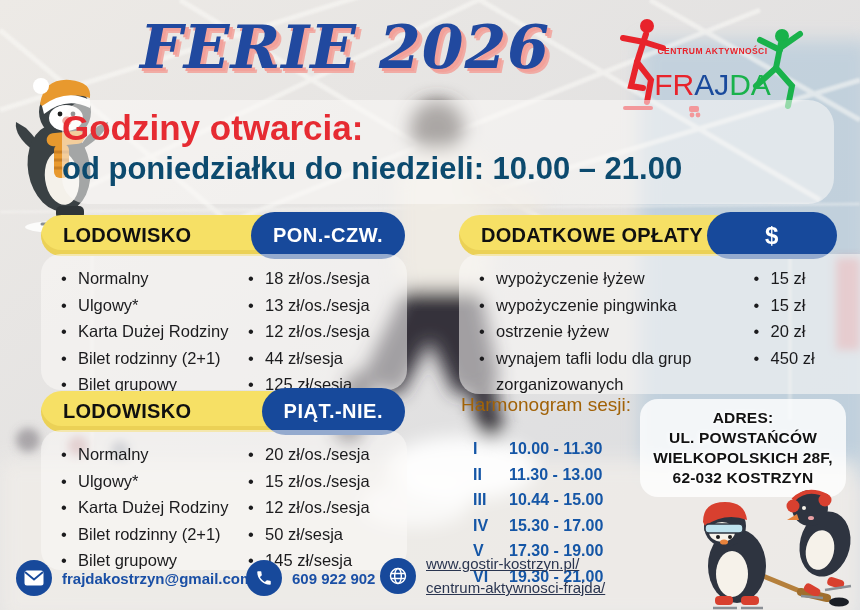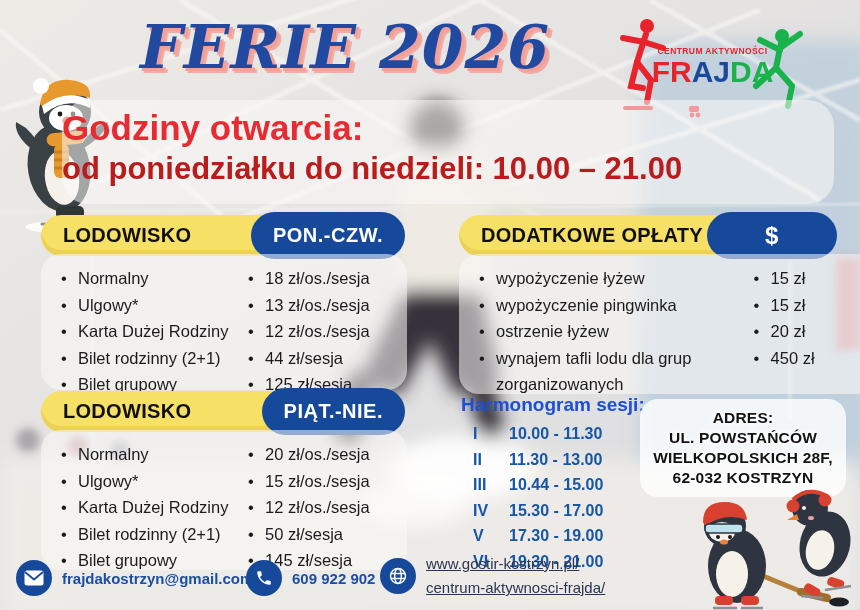--- a/index.html
+++ b/index.html
@@ -12,32 +12,32 @@
     font-family:"DejaVu Serif",serif;font-style:italic;font-weight:bold;
     font-size:60px;letter-spacing:1px;color:#21499f;
     text-shadow:3px 3px 0 #f2a19a,5px 5px 0 rgba(242,161,154,.85);}
 
   
   .logo{position:absolute;left:615px;top:14px;width:195px;height:120px;}
   .logo .skater{position:absolute;left:2px;top:4px;}
   .logo .dancer{position:absolute;right:0px;top:14px;}
   .logo-text{position:absolute;left:30px;top:32px;width:135px;text-align:center;}
   .logo-tagline{font-size:8.5px;font-weight:bold;color:#e8232b;letter-spacing:.4px;white-space:nowrap;}
-  .logo-word{font-size:30px;font-weight:bold;letter-spacing:0;line-height:30px;margin-top:1px;}
+  .logo-word{font-size:30px;font-weight:normal;letter-spacing:0;line-height:30px;margin-top:14px;}
   .logo-skate{position:absolute;left:72px;top:92px;}
 
   
   .penguin-left{position:absolute;left:4px;top:56px;}
   .penguins-br{position:absolute;right:0px;bottom:0px;}
 
   
   .banner{position:absolute;left:62px;top:100px;width:772px;height:104px;
     background:rgba(252,250,247,.55);border-radius:26px;text-align:left;}
   .hours-heading{margin-top:8px;font-size:35px;font-weight:bold;color:#e62b32;}
-  .hours-line{margin-top:3px;font-size:31px;font-weight:bold;color:#b91c1c;}
+  .hours-line{margin-top:3px;font-size:31px;font-weight:bold;color:#0c4a6e;}
 
   
   .sec-header{position:absolute;height:41px;background:#f6e065;border-radius:21px;
     box-shadow:inset 0 -6px 0 rgba(216,180,60,.35);}
   .sec-label{line-height:41px;padding-left:22px;font-size:20px;font-weight:bold;
     color:#101010;letter-spacing:.3px;}
   .badge{position:absolute;right:-2px;top:-3px;height:47px;border-radius:24px;
     background:#17499b;color:#fff;font-size:20px;font-weight:bold;letter-spacing:.5px;
     display:flex;align-items:center;justify-content:center;padding:0 22px;box-sizing:border-box;}
   .badge.wide{width:130px;padding:0;font-size:24px;}
@@ -54,21 +54,21 @@
   .b-extra{left:459px;top:254px;width:448px;height:140px;}
   .col-items{width:56%;}
   .col-prices{width:44%;}
   .b-extra .col-items{width:66%;}
   .b-extra .col-prices{width:34%;}
   .li{position:relative;padding-left:17px;font-size:16.5px;line-height:26.5px;color:#1b1b1d;}
   .li::before{content:"•";position:absolute;left:0;top:0;color:#1b1b1d;}
 
   
   .schedule{position:absolute;left:461px;top:394px;width:195px;}
-  .sched-title{font-size:19px;font-weight:bold;color:#1d4ed8;margin-bottom:5px;}
+  .sched-title{font-size:19px;font-weight:normal;color:#a16207;margin-bottom:20px;}
   .sched-rows{padding-left:12px;}
   .sched-row{display:flex;font-size:16px;font-weight:bold;color:#1556a6;line-height:25.5px;}
   .sched-num{width:36px;}
 
   
   .address{position:absolute;left:640px;top:399px;width:206px;
     background:rgba(255,255,255,.8);border-radius:18px;padding:9px 2px;
     text-align:center;box-sizing:border-box;}
   .addr-line{font-size:15.5px;font-weight:bold;color:#121212;line-height:20px;
     text-shadow:0 0 4px #fff,0 0 6px #fff;letter-spacing:.2px;}

